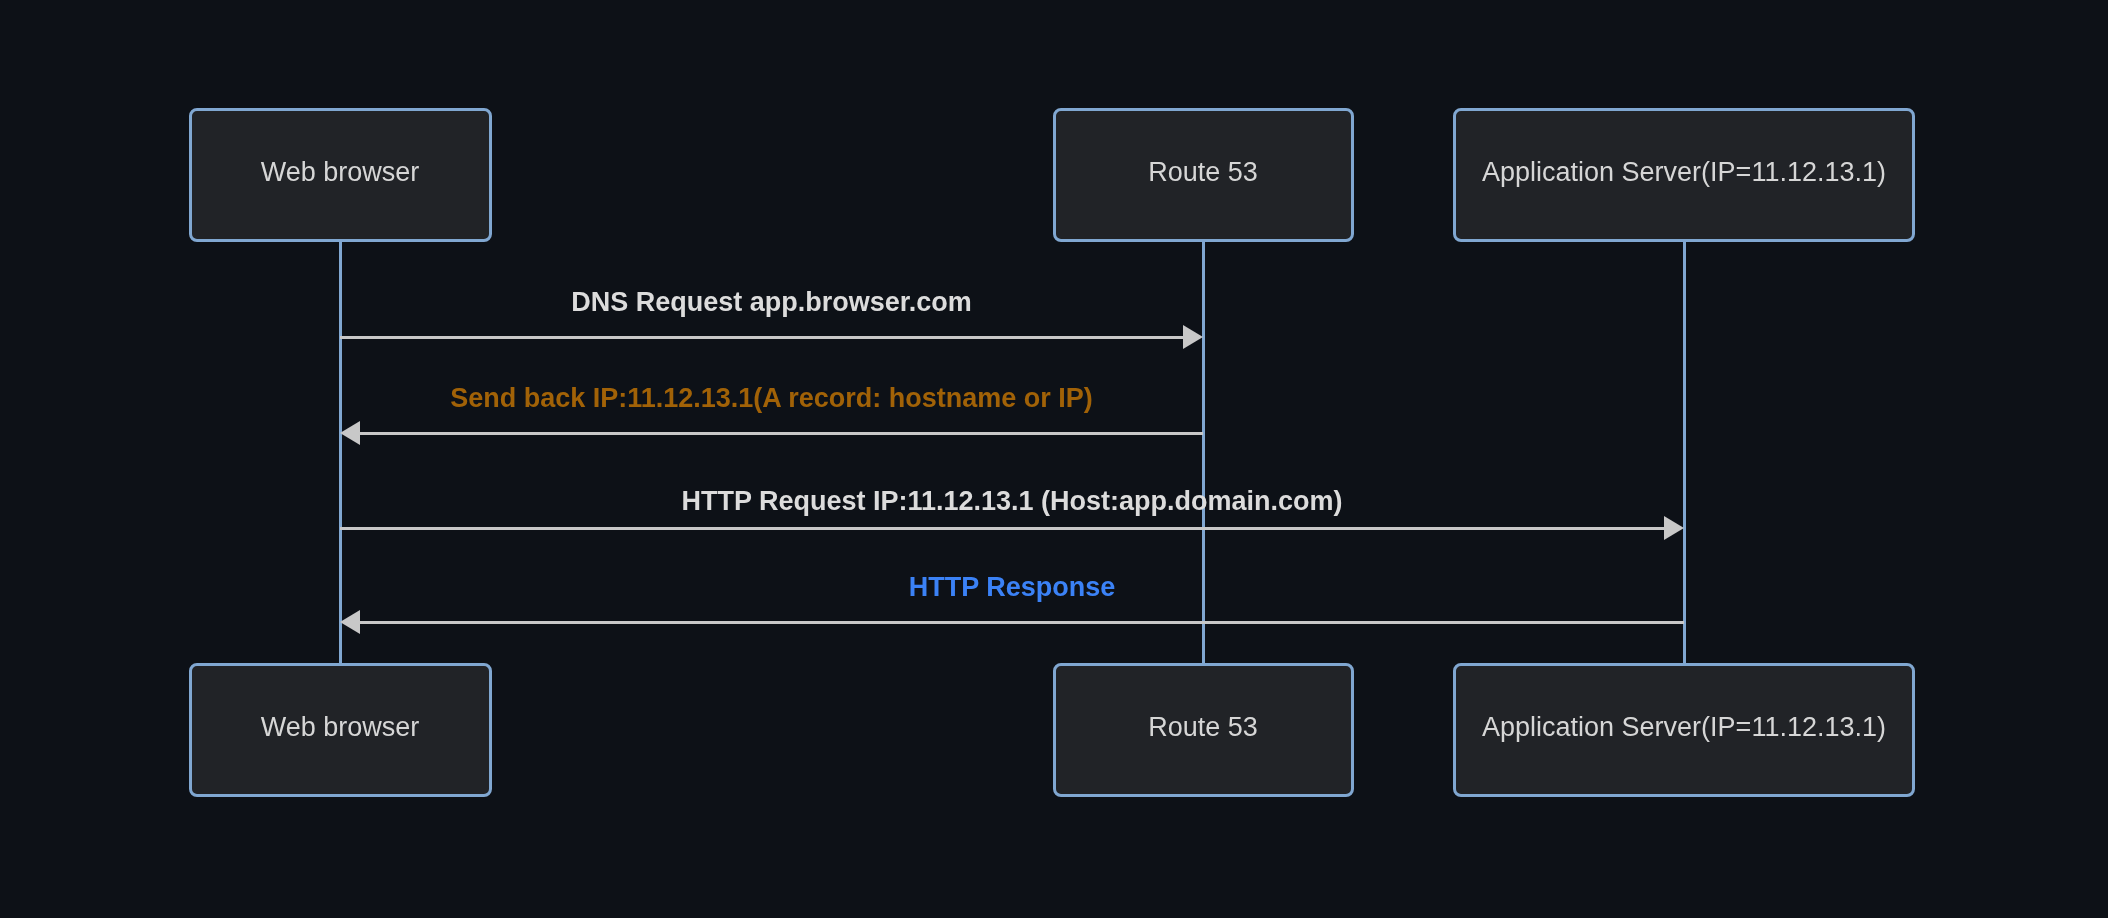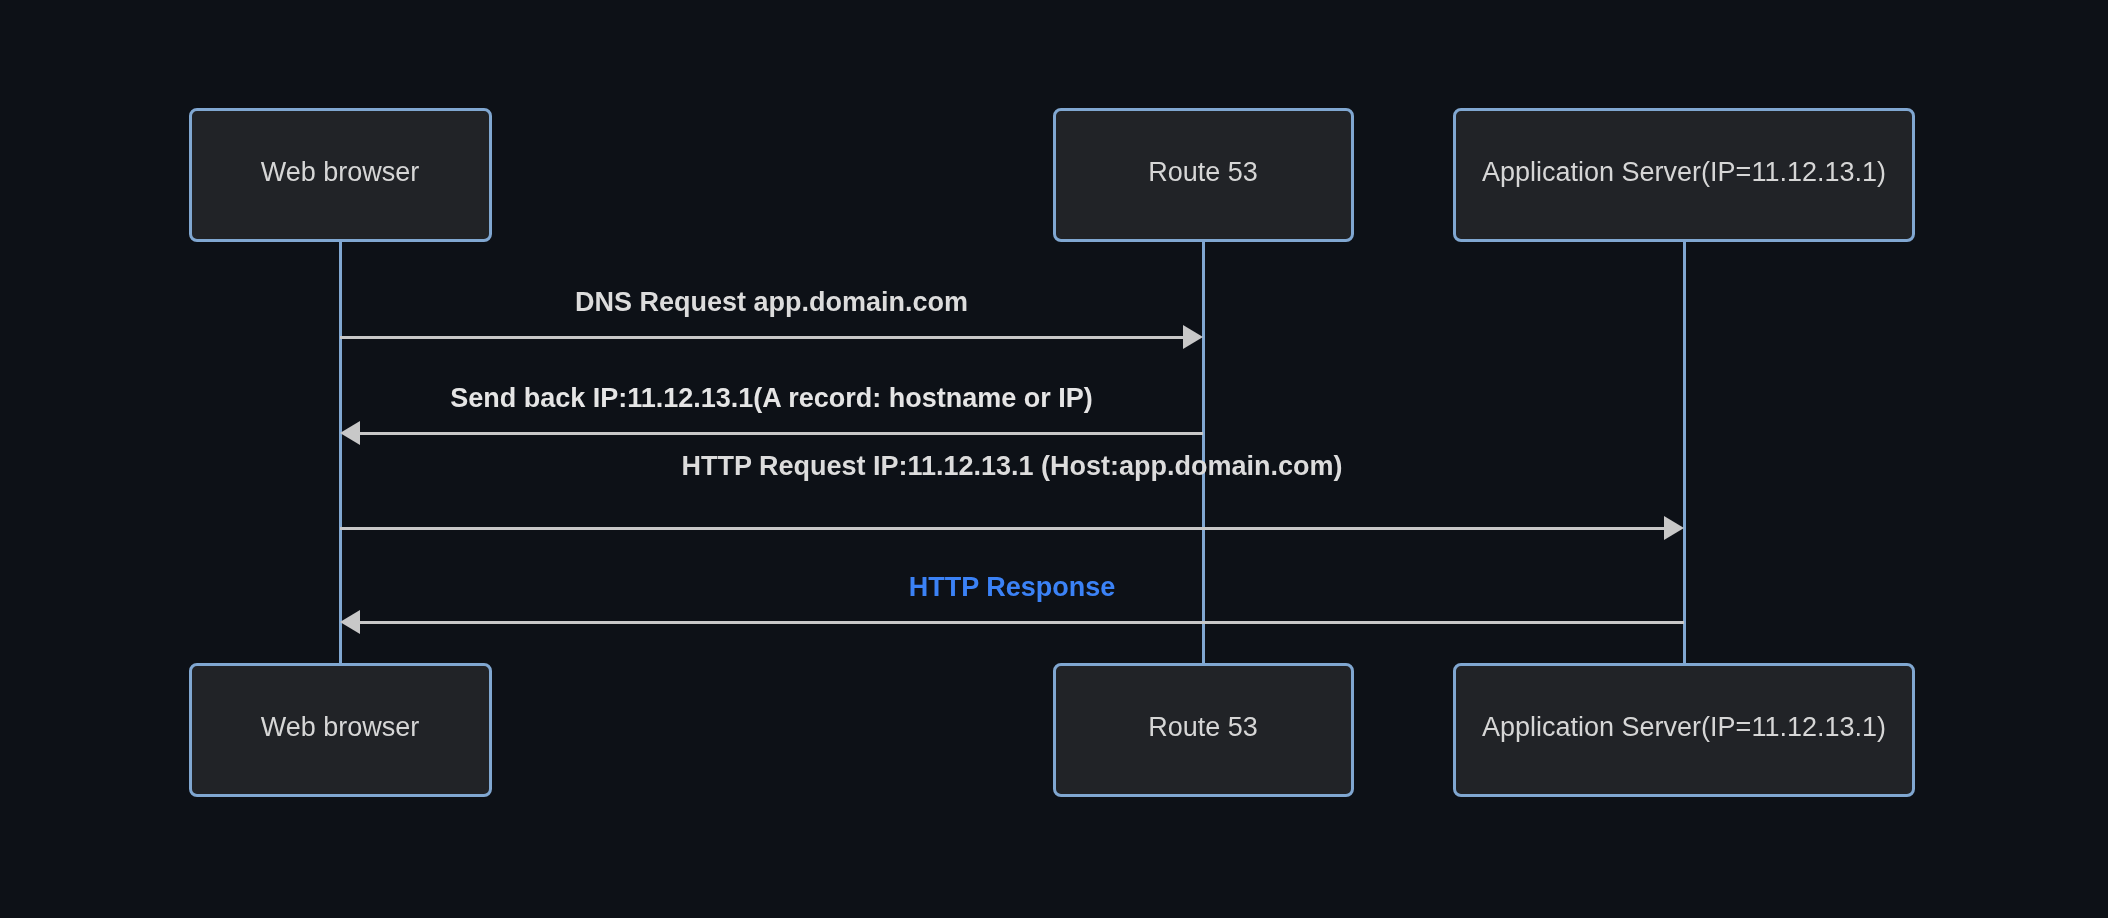--- a/index.html
+++ b/index.html
@@ -75,23 +75,23 @@
       <span class="actor-label" style="color: rgb(214, 214, 214);">Route 53</span>
     </div>
     <div class="actor-box" style="left: 1453px; top: 108px; width: 462px; height: 134px; background: rgb(33, 35, 39); border-color: rgb(128, 167, 209);">
       <span class="actor-label" style="color: rgb(214, 214, 214);">Application Server(IP=11.12.13.1)</span>
     </div>
     <div class="actor-box" style="left: 1453px; top: 663px; width: 462px; height: 134px; background: rgb(33, 35, 39); border-color: rgb(128, 167, 209);">
       <span class="actor-label" style="color: rgb(214, 214, 214);">Application Server(IP=11.12.13.1)</span>
     </div>
     <div class="msg-line" style="left: 340px; top: 336px; width: 845px; background: rgb(200, 200, 200);"></div>
     <div class="msg-arrow" style="left: 1183px; top: 325px; border-left: 20px solid rgb(200, 200, 200);"></div>
-    <div class="msg-label" style="left: 771.5px; top: 285px; color: rgb(220, 220, 220);">DNS Request app.domain.com</div>
+    <div class="msg-label" style="left: 771.5px; top: 285px; color: rgb(220, 220, 220);">DNS Request app.browser.com</div>
     <div class="msg-line" style="left: 358px; top: 432px; width: 845px; background: rgb(200, 200, 200);"></div>
     <div class="msg-arrow" style="left: 340px; top: 421px; border-right: 20px solid rgb(200, 200, 200);"></div>
-    <div class="msg-label" style="left: 771.5px; top: 381px; color: #e5e5e5;">Send back IP:11.12.13.1(A record: hostname or IP)</div>
+    <div class="msg-label" style="left: 771.5px; top: 381px; color: #a16207;">Send back IP:11.12.13.1(A record: hostname or IP)</div>
     <div class="msg-line" style="left: 340px; top: 527px; width: 1326px; background: rgb(200, 200, 200);"></div>
     <div class="msg-arrow" style="left: 1664px; top: 516px; border-left: 20px solid rgb(200, 200, 200);"></div>
-    <div class="msg-label" style="left: 1012px; top: 449px; color: rgb(220, 220, 220); text-align: center;">HTTP Request IP:11.12.13.1 (Host:app.domain.com)</div>
+    <div class="msg-label" style="left: 1012px; top: 484px; color: rgb(220, 220, 220); text-align: center;">HTTP Request IP:11.12.13.1 (Host:app.domain.com)</div>
     <div class="msg-line" style="left: 358px; top: 621px; width: 1326px; background: rgb(200, 200, 200);"></div>
     <div class="msg-arrow" style="left: 340px; top: 610px; border-right: 20px solid rgb(200, 200, 200);"></div>
     <div class="msg-label" style="left: 1012px; top: 570px; color: #3b82f6;">HTTP Response</div>
   </div>
 
 </body></html>

